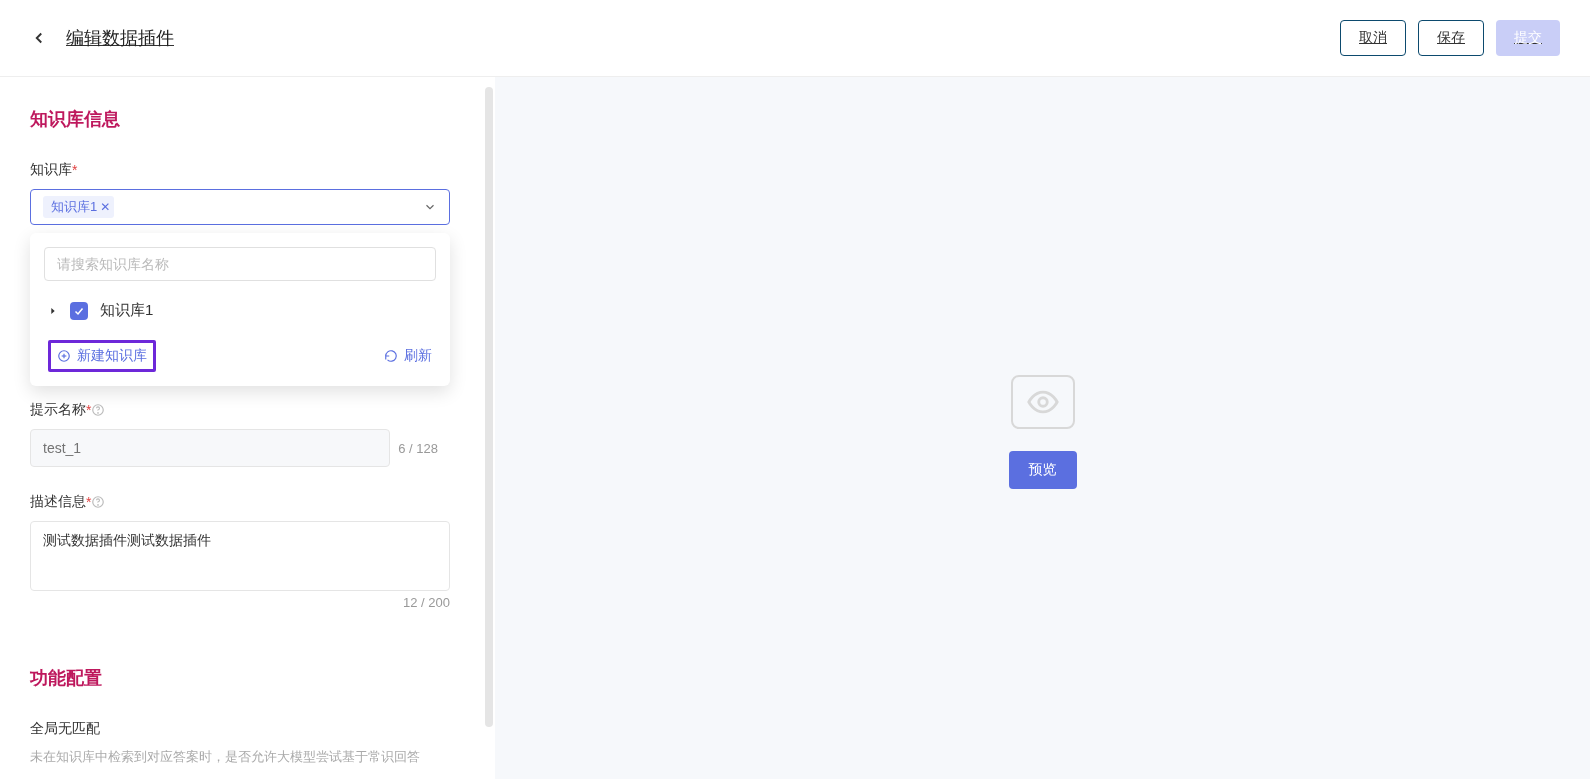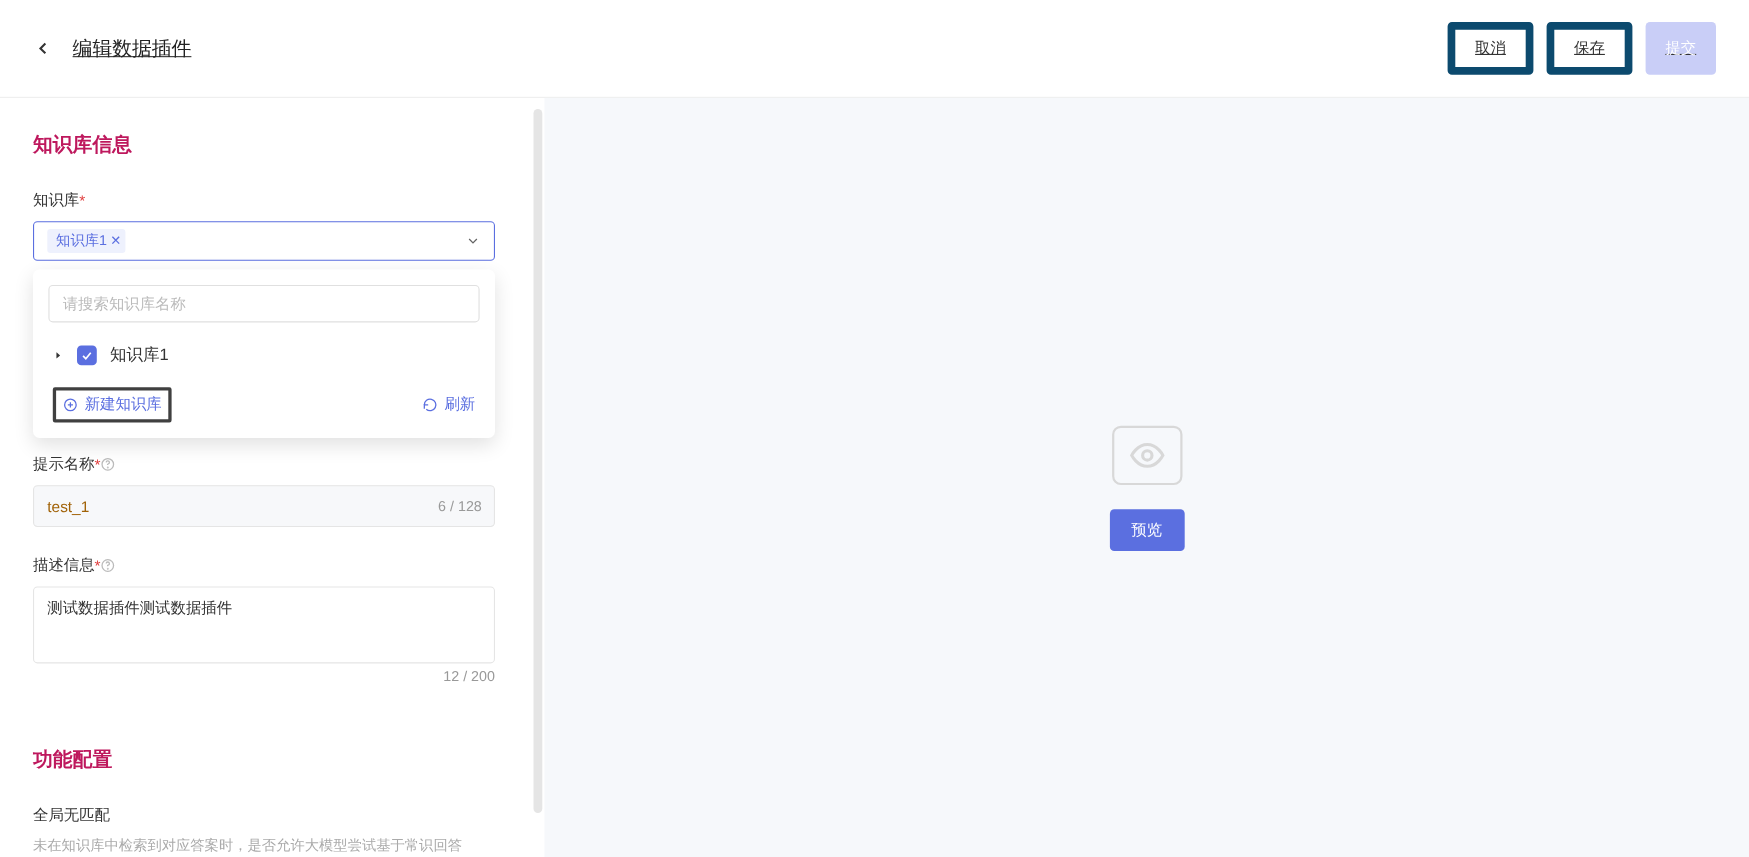--- a/index.html
+++ b/index.html
@@ -13,21 +13,21 @@
       border-bottom: 1px solid #eee;
       text-decoration: underline;
     }
     .header-left { display: flex; align-items: center; gap: 18px; }
     .back-icon { cursor: pointer; width: 18px; height: 18px; }
     .header-title { font-size: 18px; font-weight: 500; color: #222; }
     .header-right { display: flex; gap: 12px; }
     .btn {
       padding: 8px 18px;
       border-radius: 4px;
-      border: 7px solid #0c4a6e;
+      border: 1px solid #0c4a6e;
       background: #fff;
       cursor: pointer;
       font-size: 14px;
       color: #333;
     }
     .btn-primary-disabled {
       background: #c9cef7;
       color: #fff;
       border: none;
       text-align: center;
@@ -133,34 +133,34 @@
     }
     .link-action {
       display: flex;
       align-items: center;
       gap: 6px;
       color: #5b6fe0;
       cursor: pointer;
       font-size: 14px;
     }
     .highlight-box {
-      border: 3px solid #404040;
+      border: 3px solid #6d28d9;
       border-radius: 2px;
       padding: 4px 6px;
       display: inline-flex;
     }
     .plus-circle, .refresh-icon { width: 14px; height: 14px; }
 
     .text-input {
-      width: 420px;
+      width: 360px;
       border: 1px solid #e5e5e5;
       border-radius: 4px;
       padding: 10px 12px;
       font-size: 14px;
-      color: #a16207;
+      color: #737373;
       background: #f7f8fa;
       position: relative;
     }
     .text-input-wrapper { position: relative; width: 420px; }
     .char-count {
       position: absolute;
       right: 12px;
       top: 50%;
       transform: translateY(-50%);
       color: #999;

